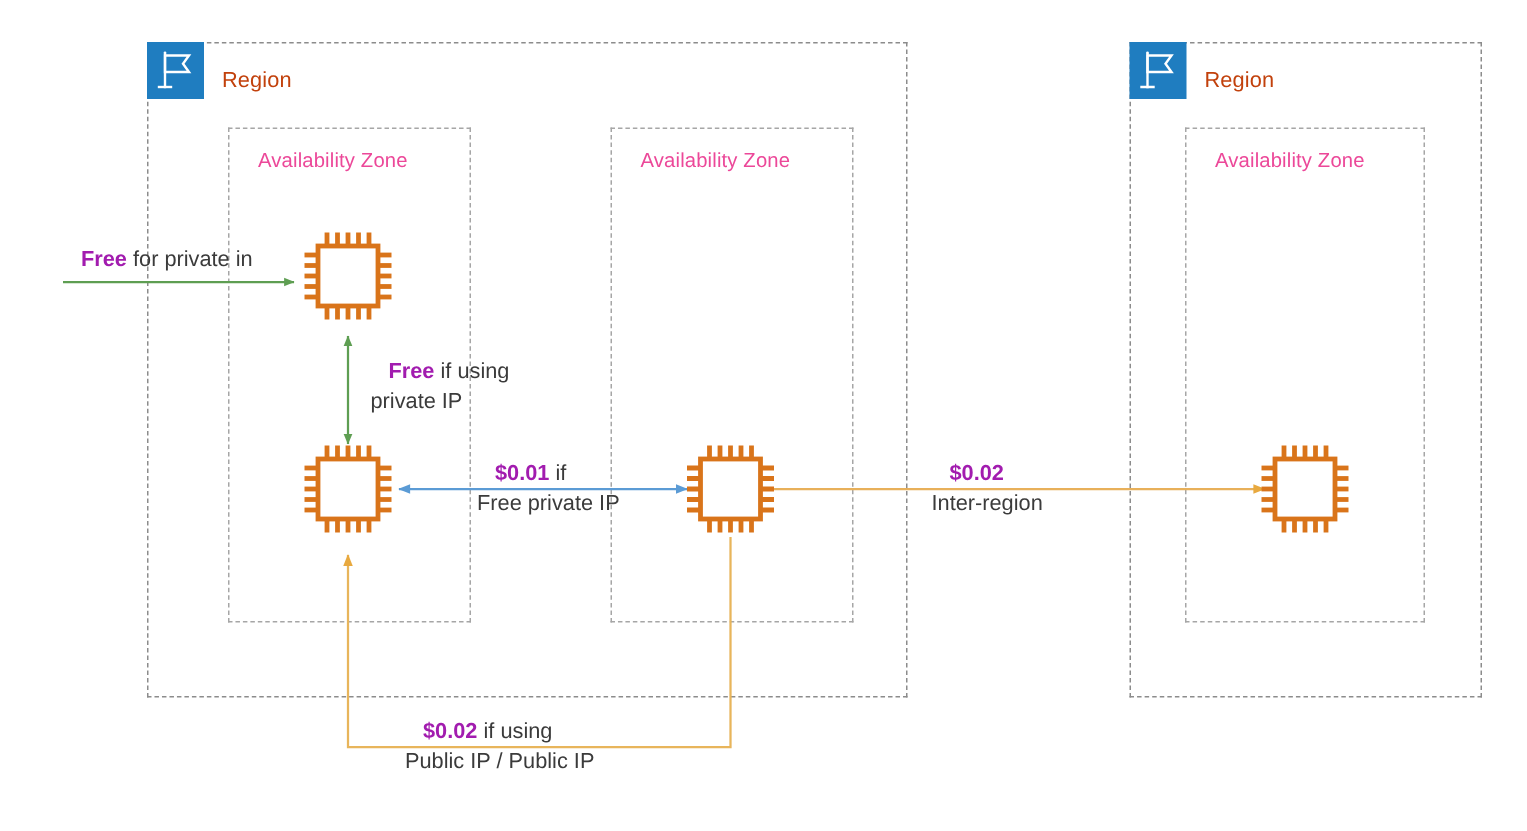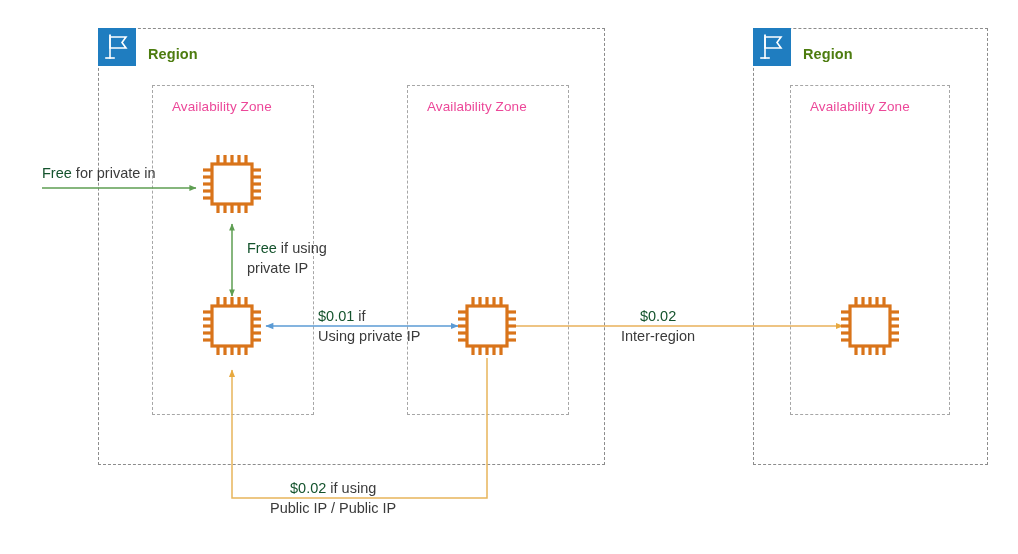--- a/index.html
+++ b/index.html
@@ -30,25 +30,24 @@
     background: transparent;
   }
   .az-box {
     position: absolute;
     border: 1.4px dashed #a6a6a6;
     box-sizing: border-box;
     background: transparent;
   }
   .region-label {
     position: absolute;
-    color: #4d7c0f;
+    color: #c2410c;
     font-size: 14.5px;
     white-space: nowrap;
     letter-spacing: .1px;
-    font-weight: bold;
   }
   .az-label {
     position: absolute;
     color: #ec4899;
     font-size: 13.5px;
     white-space: nowrap;
     letter-spacing: .1px;
   }
   
   .region-badge {
@@ -66,22 +65,22 @@
   }
   .cpu svg { display: block; }
   
   .edge-label {
     position: absolute;
     color: #3b3b3b;
     font-size: 14.5px;
     line-height: 20px;
     white-space: nowrap;
   }
-  .edge-label b { font-weight: normal; color: #14532d; }
-  .center { text-align: center; }
+  .edge-label b { font-weight: bold; color: #a21caf; margin-left: 12px; }
+  .center { text-align: left; }
 </style>
 </head>
 <body>
 
 <div id="canvas">
 
   <div class="region-box" style="left:98px; top:28px; width:507px; height:437px;"></div>
 
   <div class="az-box" style="left:152px; top:85px; width:162px; height:330px;"></div>
 
@@ -265,21 +264,21 @@
     <b>Free</b><span> for private in</span>
   </div>
 
   <div class="edge-label" style="left:247px; top:238px;">
     <div><b>Free</b><span> if using</span></div>
     <div>private IP</div>
   </div>
 
   <div class="edge-label" style="left:318px; top:306px;">
     <div><b>$0.01</b><span> if</span></div>
-    <div>Using private IP</div>
+    <div>Free private IP</div>
   </div>
 
   <div class="edge-label center" style="left:621px; top:306px;">
     <div><b>$0.02</b><span></span></div>
     <div>Inter-region</div>
   </div>
 
   <div class="edge-label center" style="left:270px; top:478px;">
     <div><b>$0.02</b><span> if using</span></div>
     <div>Public IP / Public IP</div>

